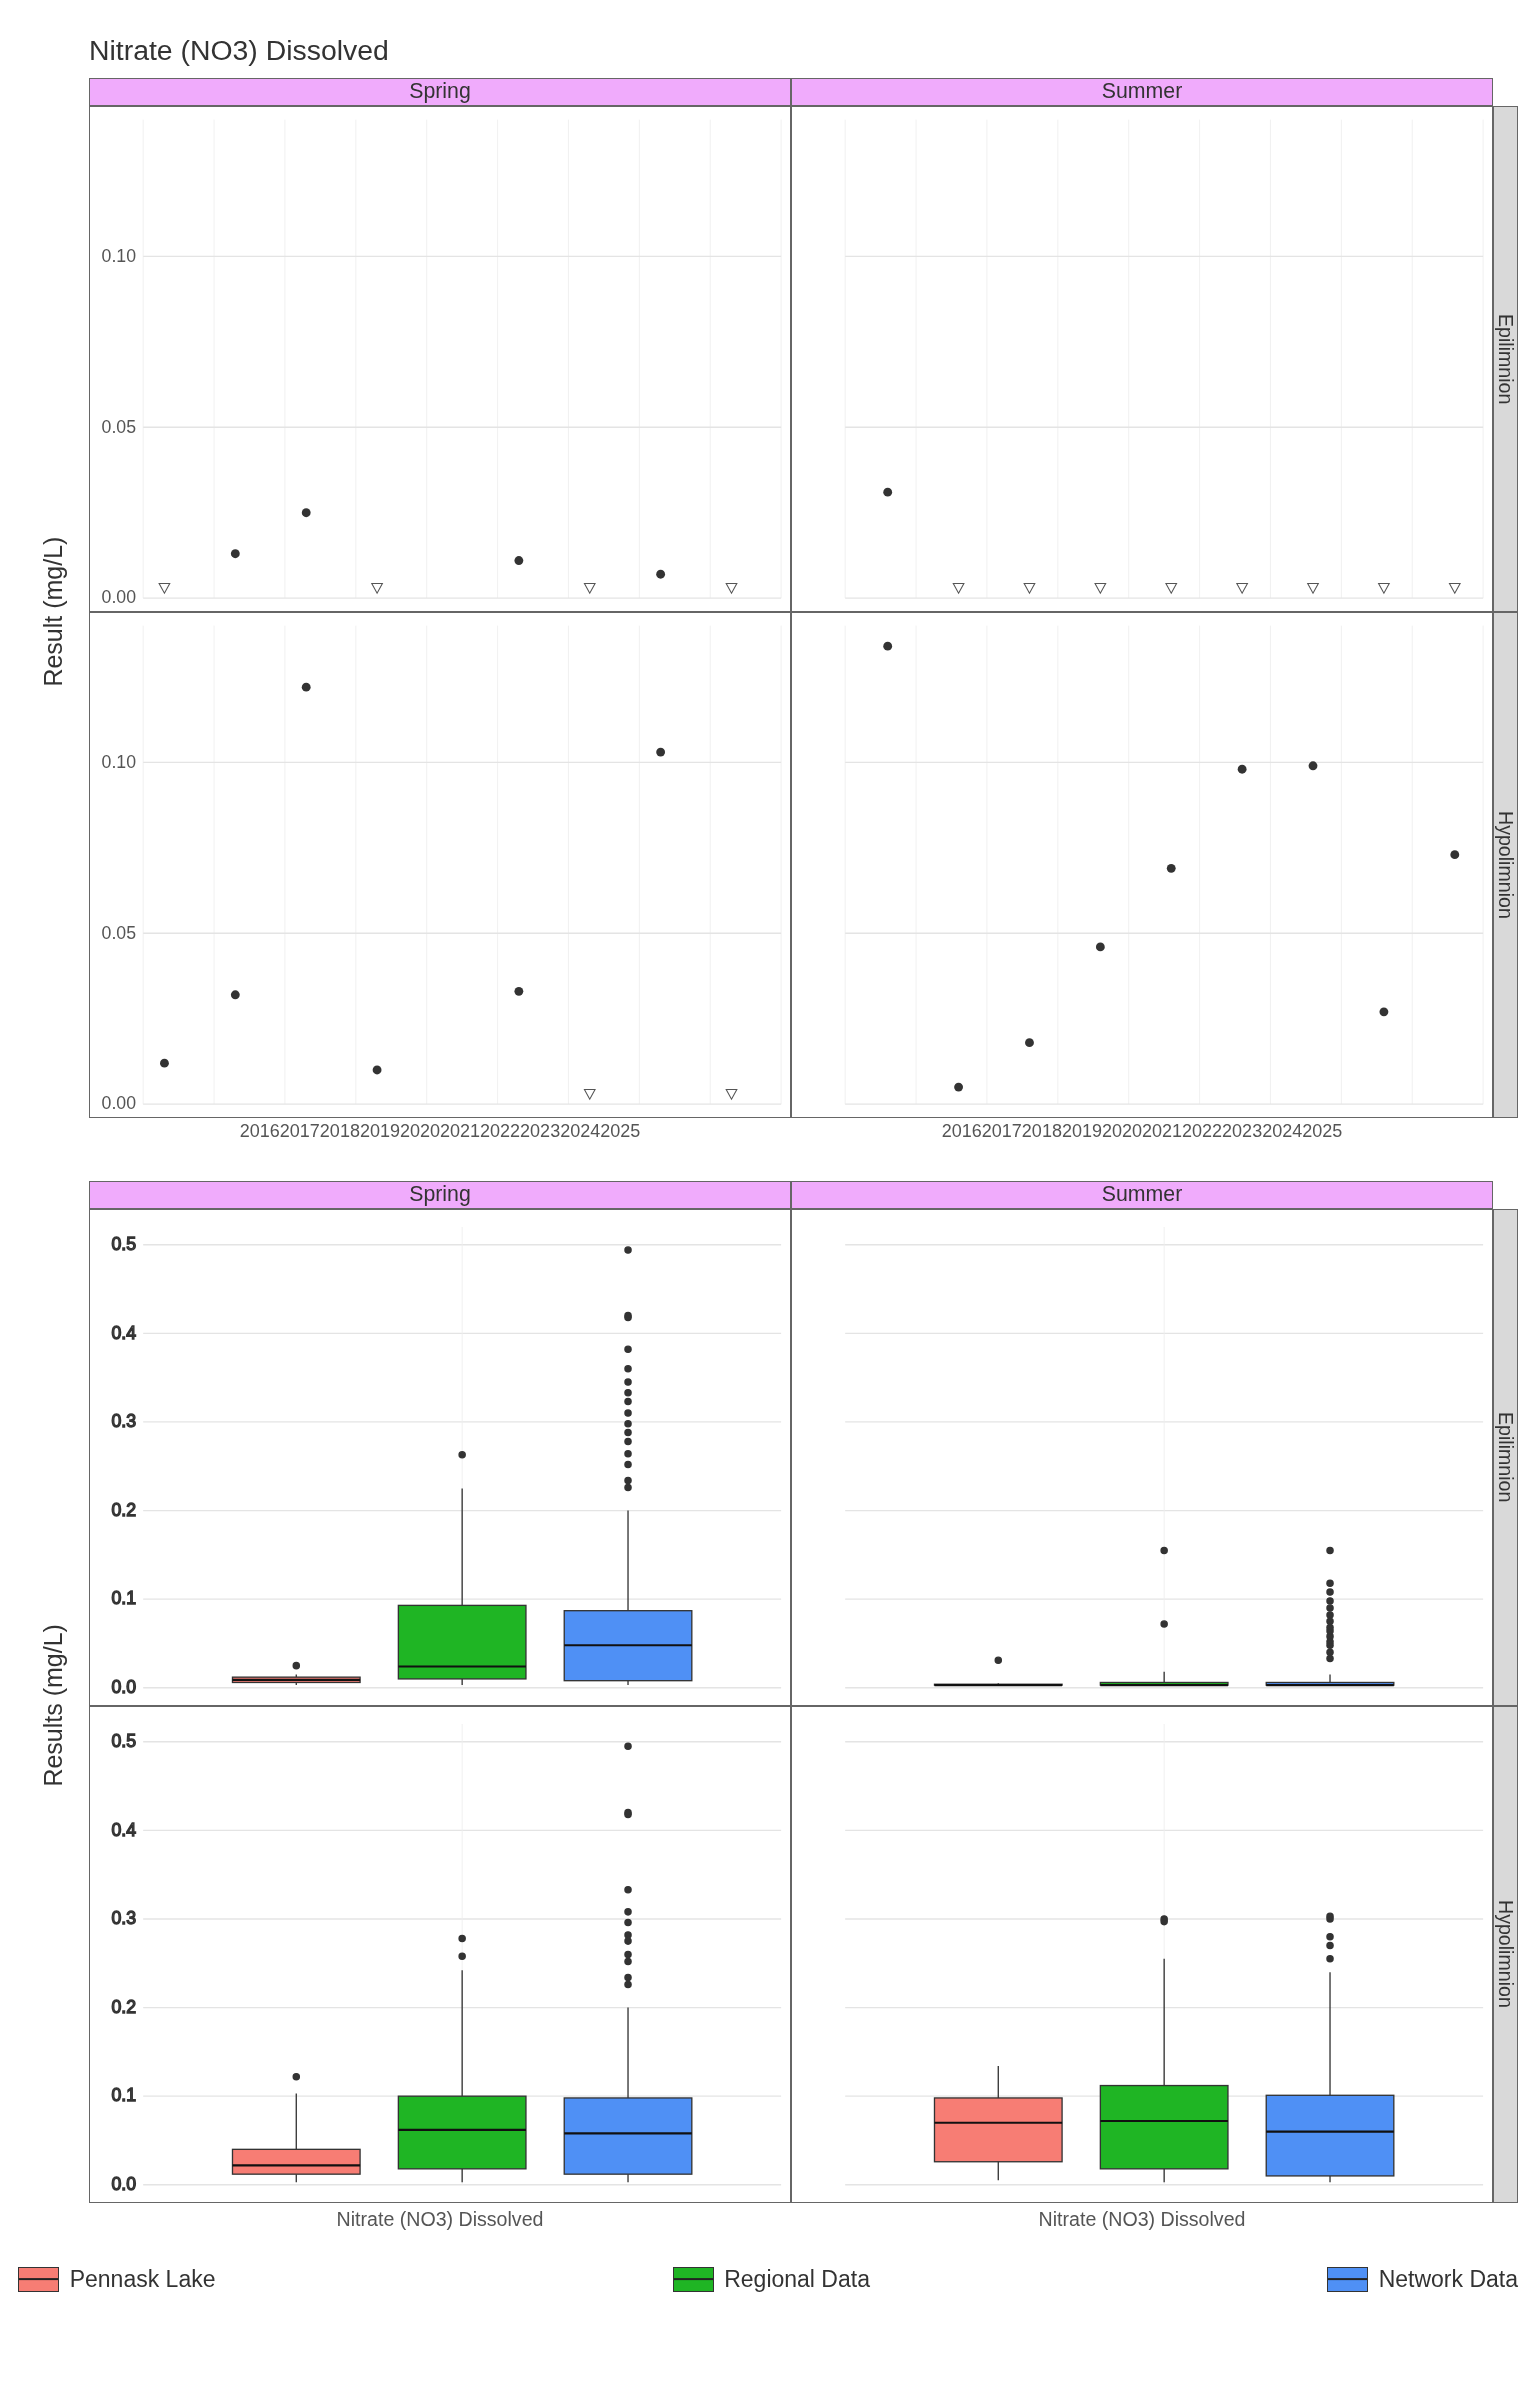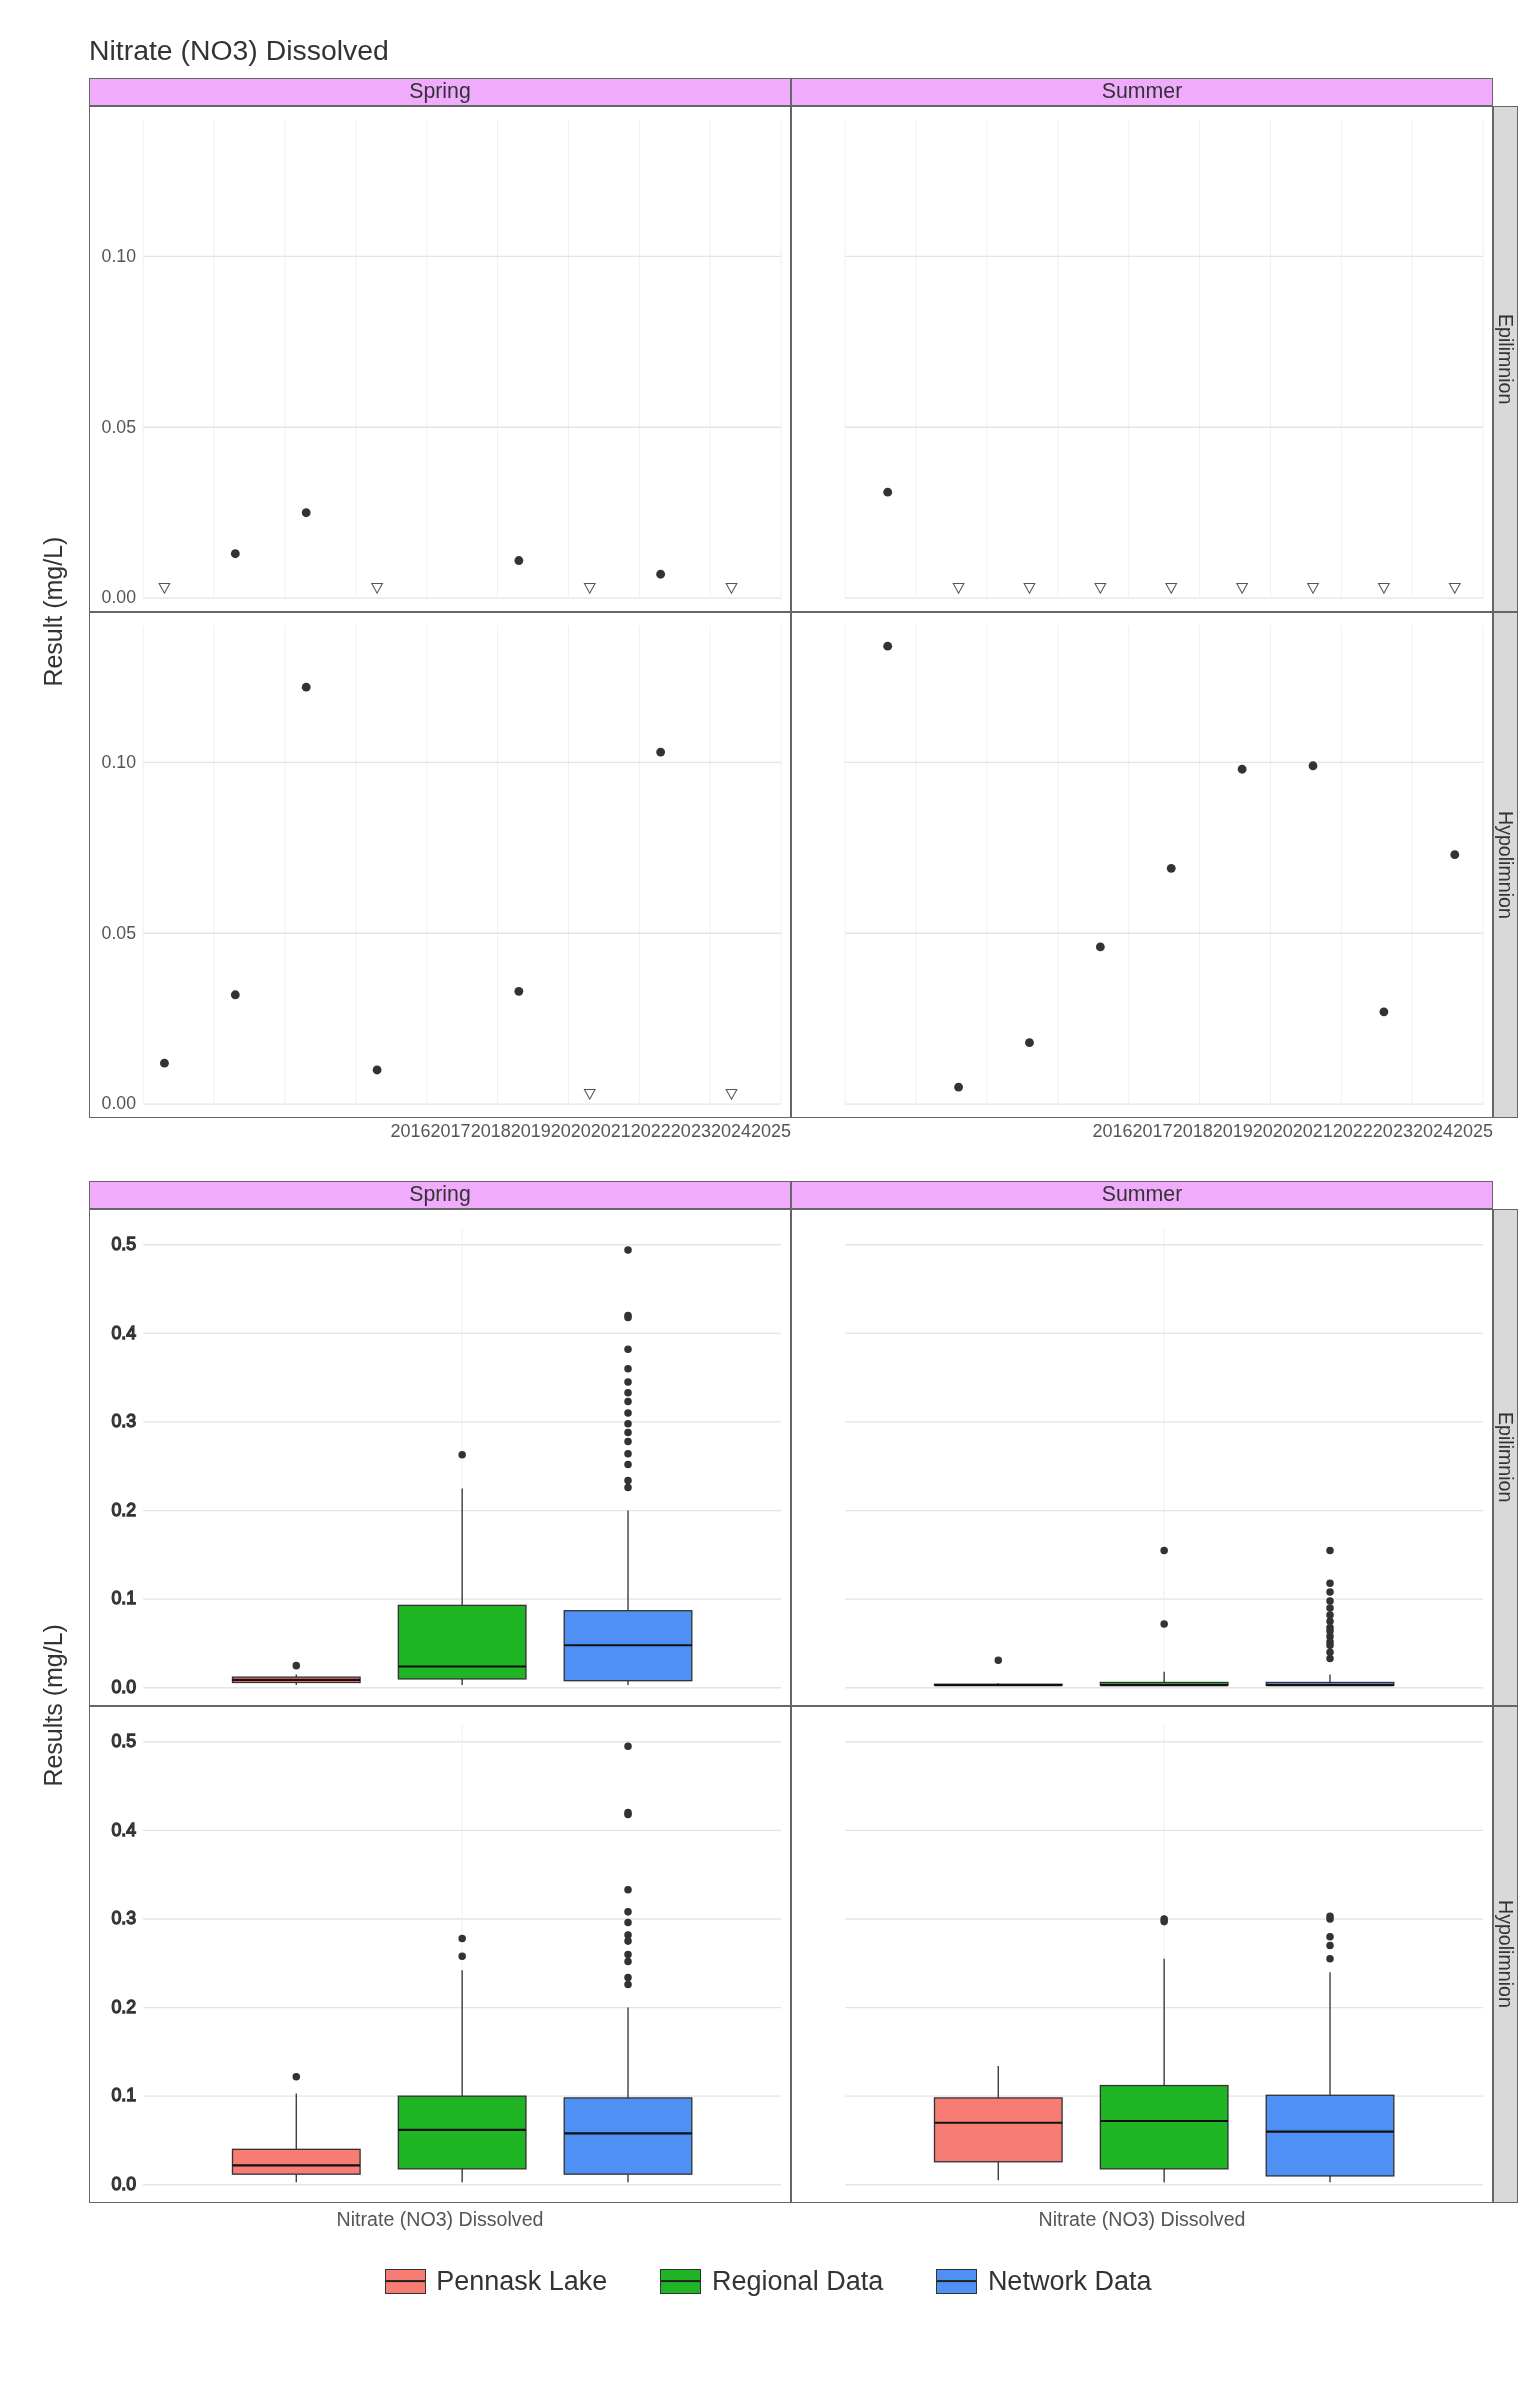--- a/index.html
+++ b/index.html
@@ -16,25 +16,25 @@
   svg{display:block;width:100%;height:100%}
   .gridline{stroke:#eee;stroke-width:1}
   .gridline-major{stroke:#e4e4e4;stroke-width:1.5}
   .axis-text{font-size:20px;fill:#555}
   .point{fill:#333}
   .triangle{fill:none;stroke:#555;stroke-width:1.2}
   .box{stroke:#333;stroke-width:1.5}
   .median{stroke:#111;stroke-width:2.5}
   .whisker{stroke:#333;stroke-width:1.5}
   .outlier{fill:#333}
-  .legend{display:flex;justify-content:center;gap:53px;margin-top:27px;font-size:27px}
+  .legend{display:flex;justify-content:space-between;gap:53px;margin-top:27px;font-size:23px}
   .legend-item{display:flex;align-items:center;gap:10.7px}
   .legend-swatch{width:39px;height:23px;border:0.9px solid #333;position:relative}
   .legend-swatch::after{content:"";position:absolute;left:0;right:0;top:50%;height:1.8px;background:#222;transform:translateY(-50%)}
-  .xaxis-labels{display:flex;justify-content:flex-end;font-size:18px;color:#555;padding-top:3.6px}
+  .xaxis-labels{display:flex;justify-content:center;font-size:18px;color:#555;padding-top:3.6px}
   .xaxis-cat{text-align:center;font-size:19.6px;color:#555;padding-top:5.3px}
 </style>
 </head>
 <body>
 
 <div class="container">
 
 <div class="title">Nitrate (NO3) Dissolved</div>
 <div class="grid2x2 scatter">
   <div></div>

